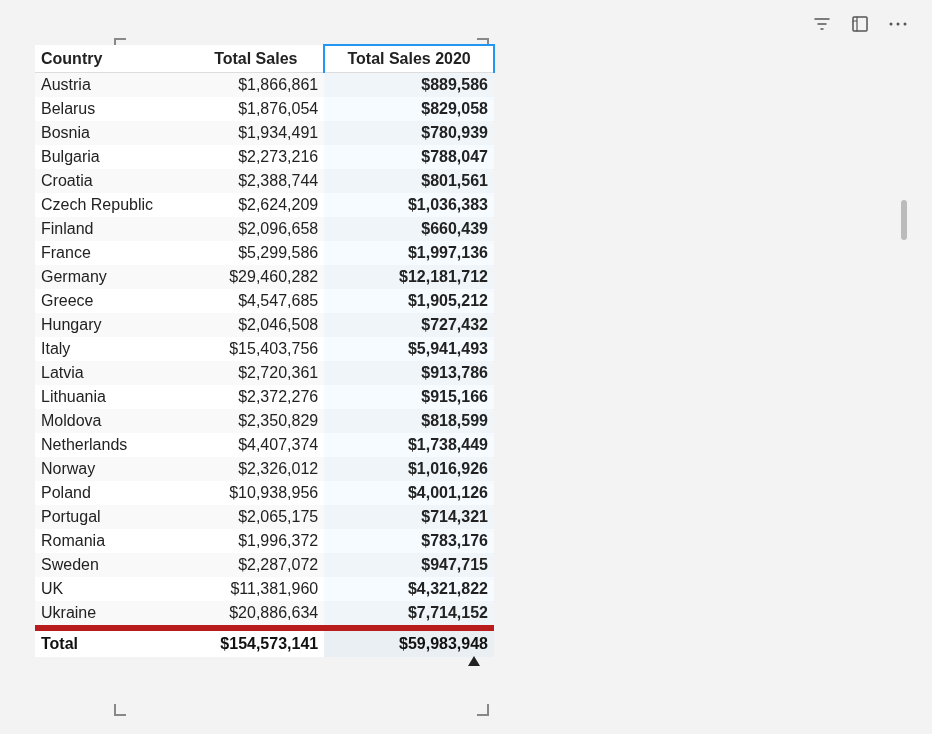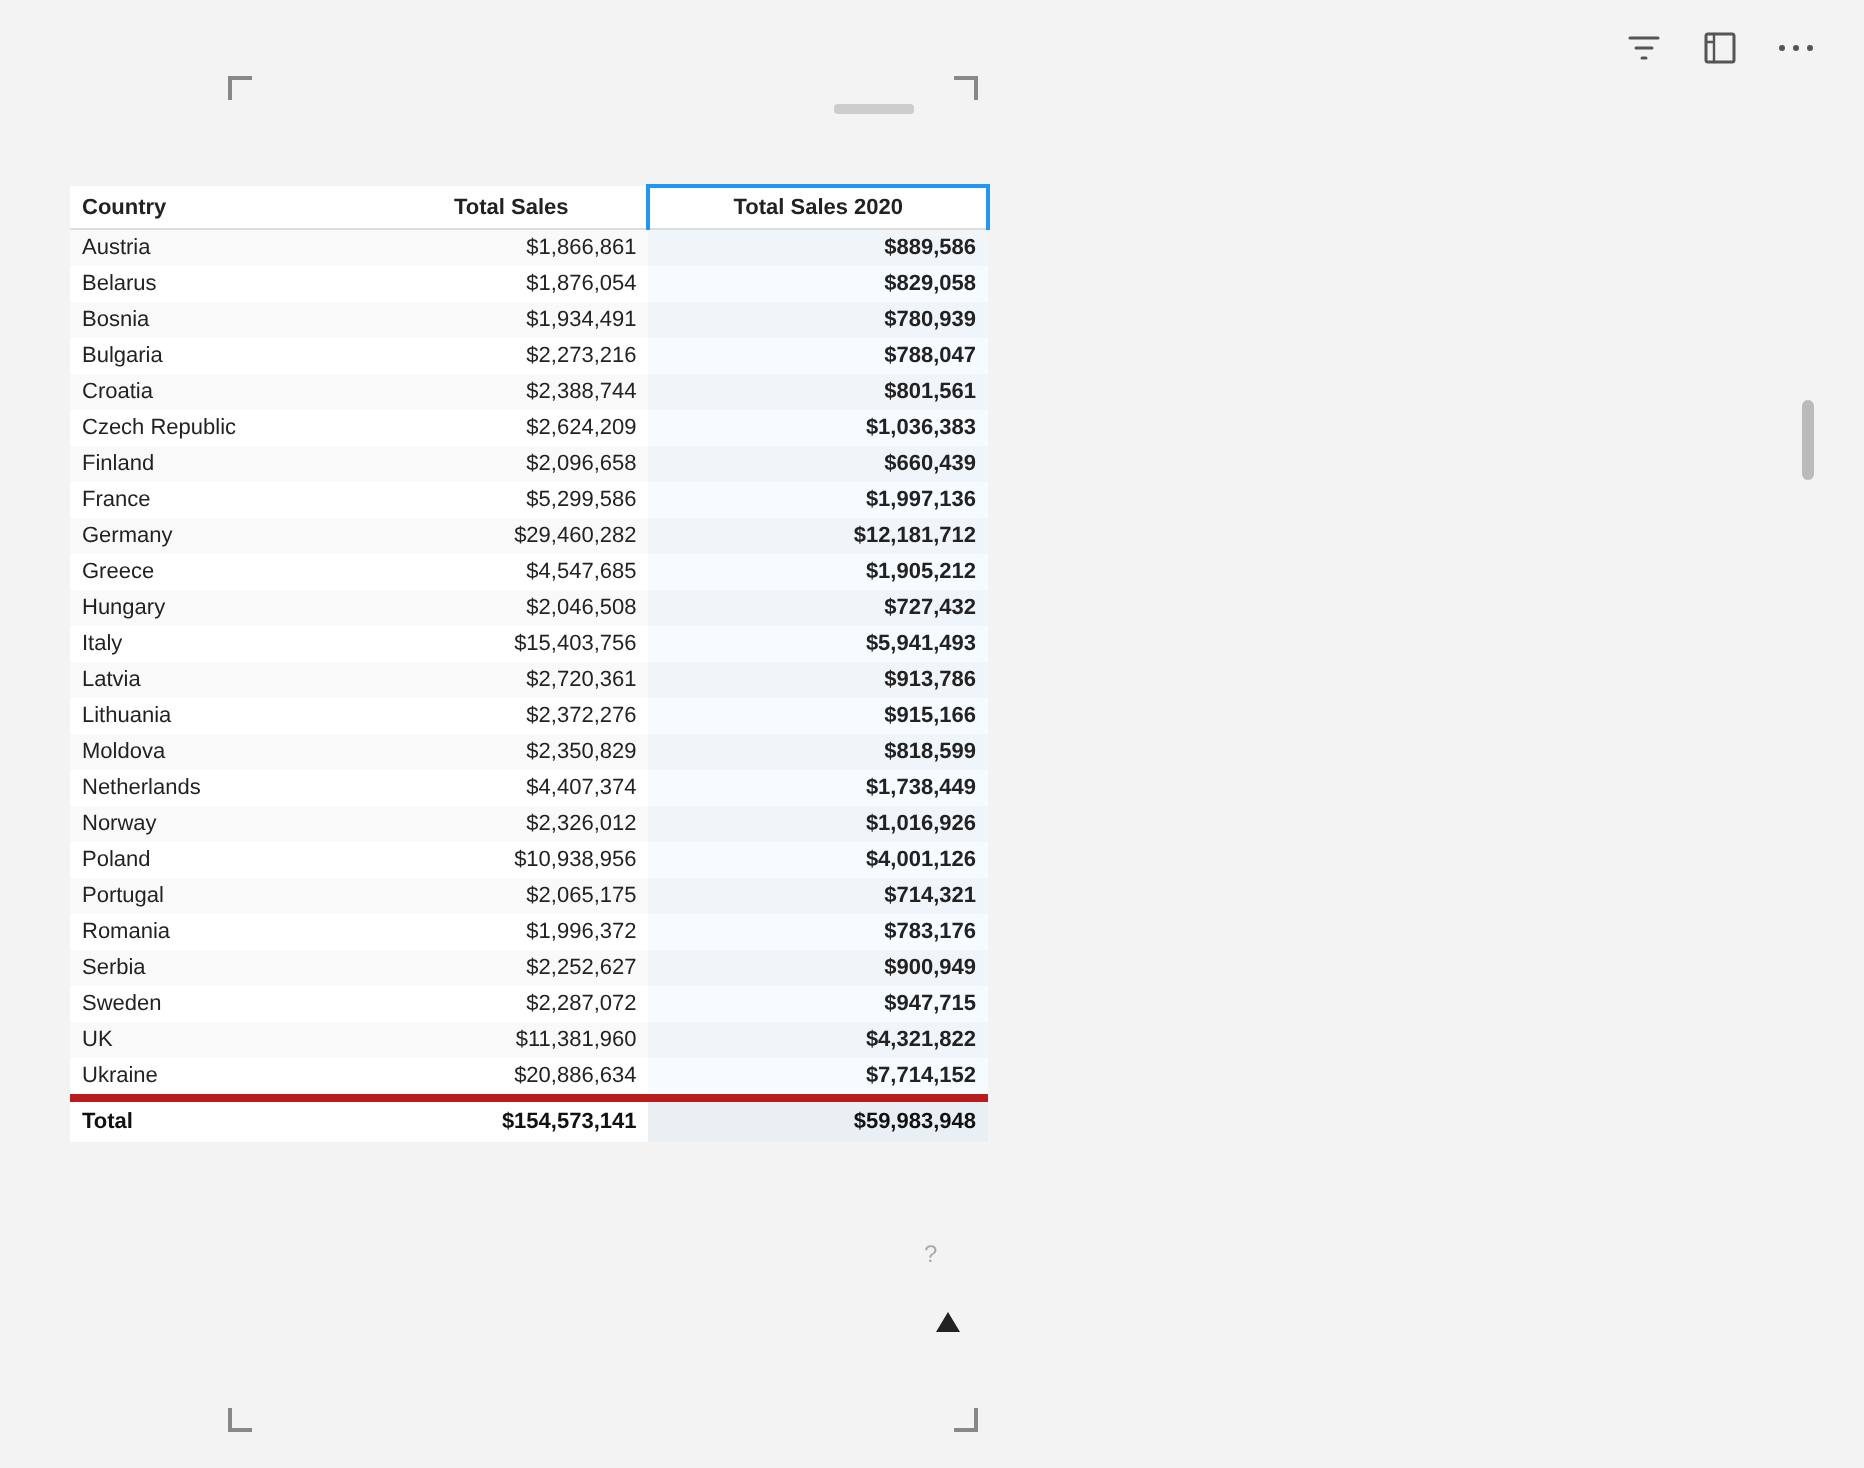--- a/index.html
+++ b/index.html
@@ -37,22 +37,21 @@
       position: absolute;
       top: 44px;
       left: 35px;
       width: 460px;
       overflow: hidden;
     }
 
     table {
       border-collapse: collapse;
       width: 100%;
-      font-size: 11px;
-      margin-top: 48px;
+      font-size: 16px;
     }
 
     thead tr th {
       text-align: left;
       padding: 4px 6px;
       font-weight: 600;
       color: #222;
       background: #fff;
       border-bottom: 1px solid #ddd;
       white-space: nowrap;
@@ -84,21 +83,21 @@
       background: #f9f9f9;
     }
     tbody tr:nth-child(even) {
       background: #ffffff;
     }
 
     tfoot tr td {
       padding: 4px 6px;
       font-weight: 700;
       color: #111;
-      border-top: 4px solid #b91c1c;
+      border-top: 6px solid #b91c1c;
       background: #fff;
     }
     tfoot tr td:nth-child(2),
     tfoot tr td:nth-child(3) {
       text-align: right;
     }
 
     .col3-highlight {
       background: rgba(33, 150, 243, 0.04);
       font-weight: bold;
@@ -297,25 +296,20 @@
           <td>Portugal</td>
           <td>$2,065,175</td>
           <td class="col3-highlight">$714,321</td>
         </tr>
         <tr>
           <td>Romania</td>
           <td>$1,996,372</td>
           <td class="col3-highlight">$783,176</td>
         </tr>
         <tr>
-          <td>Serbia</td>
-          <td>$2,252,627</td>
-          <td class="col3-highlight">$900,949</td>
-        </tr>
-        <tr>
           <td>Sweden</td>
           <td>$2,287,072</td>
           <td class="col3-highlight">$947,715</td>
         </tr>
         <tr>
           <td>UK</td>
           <td>$11,381,960</td>
           <td class="col3-highlight">$4,321,822</td>
         </tr>
         <tr>

